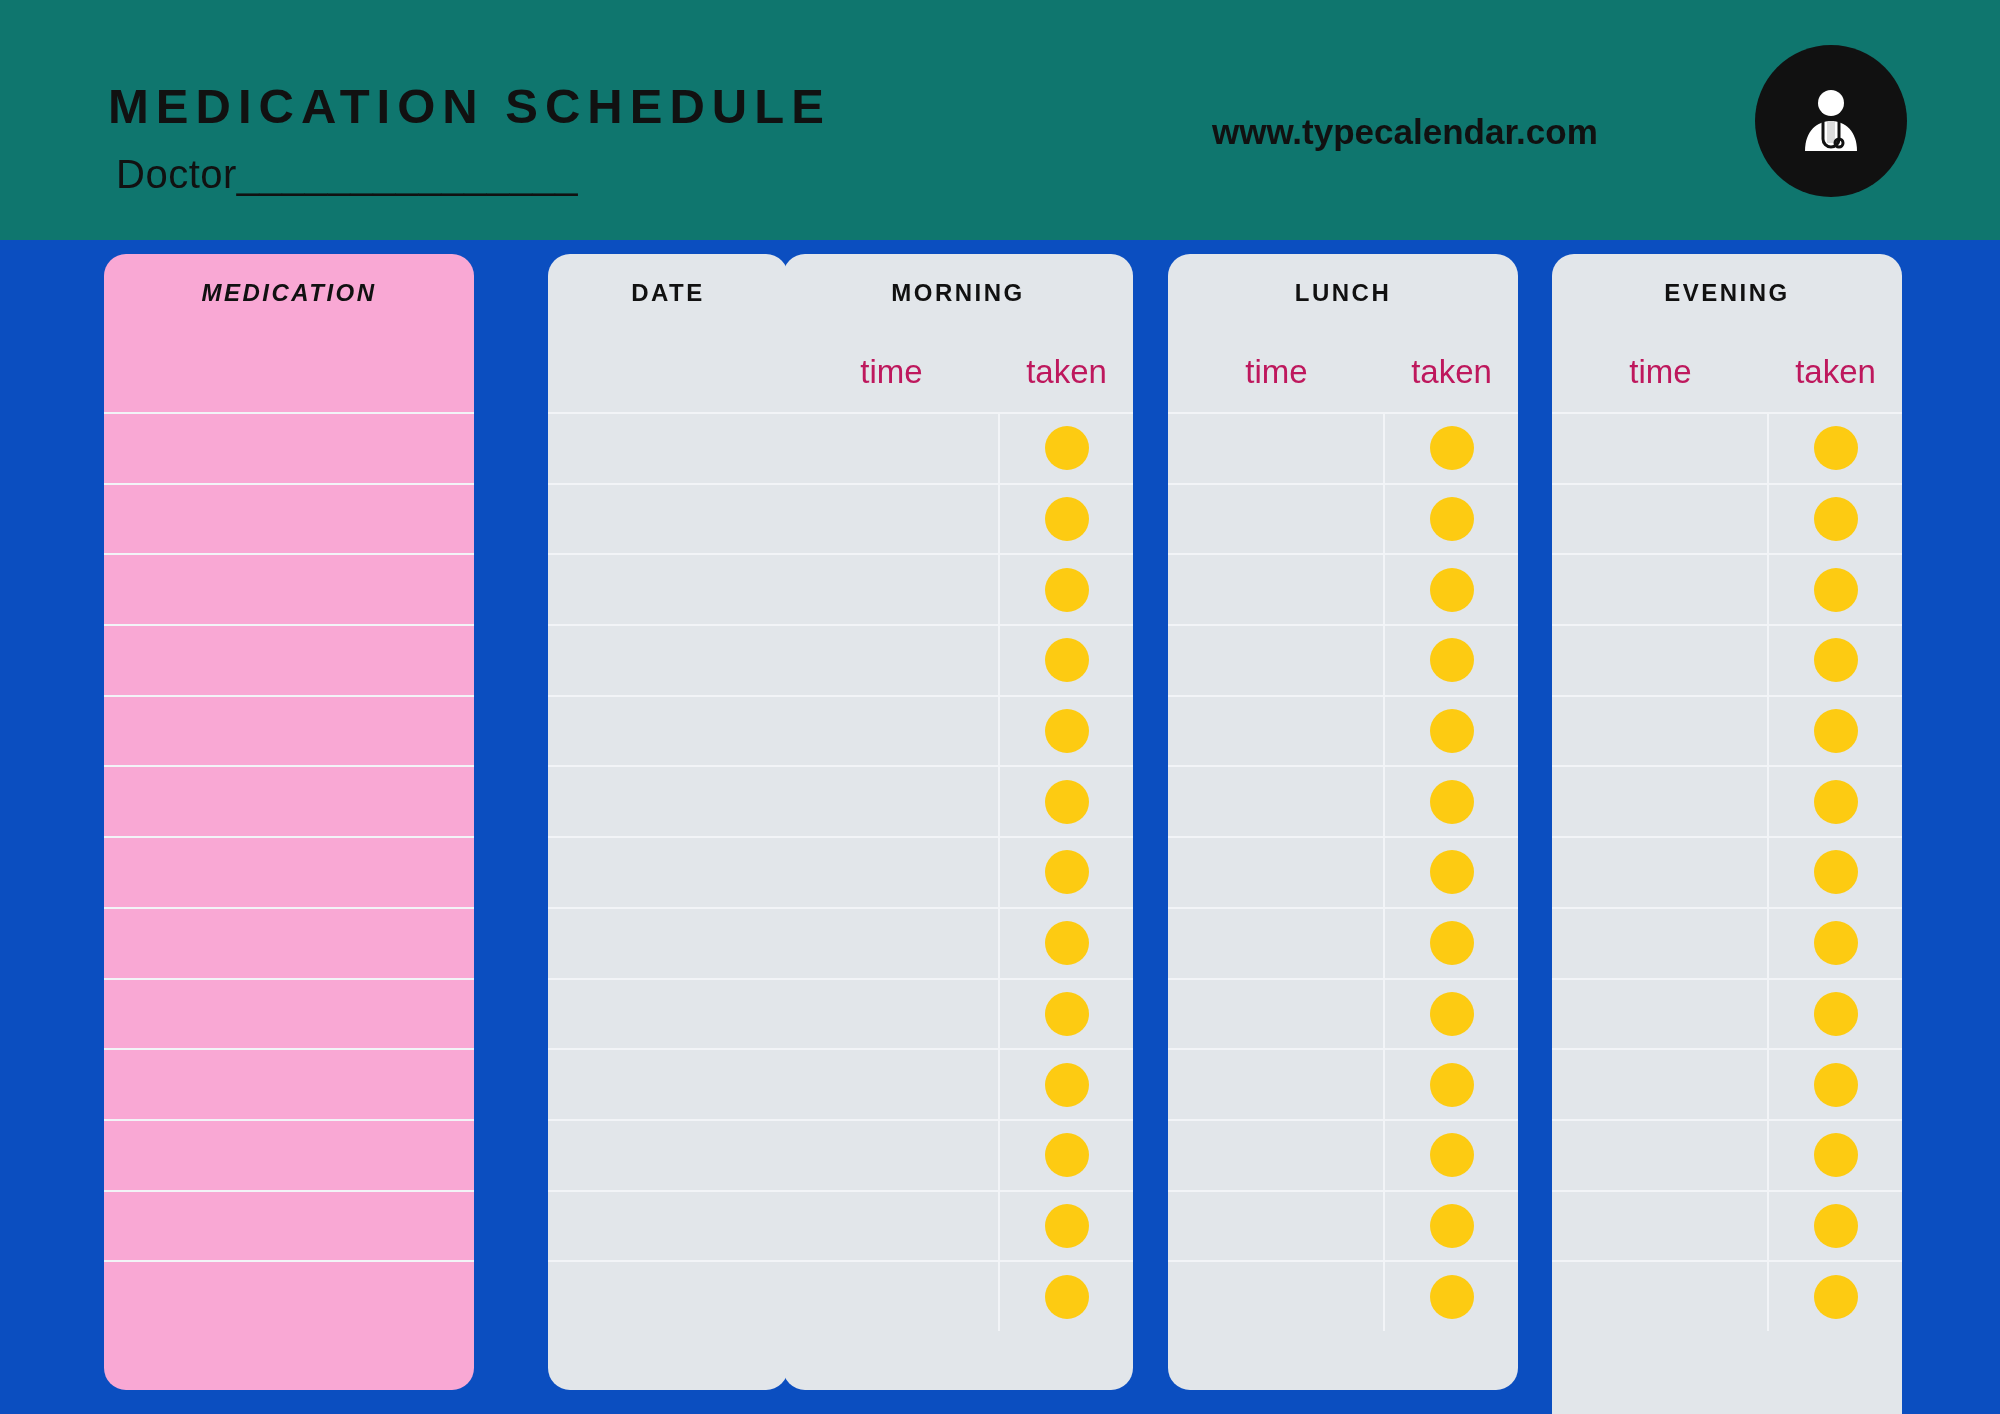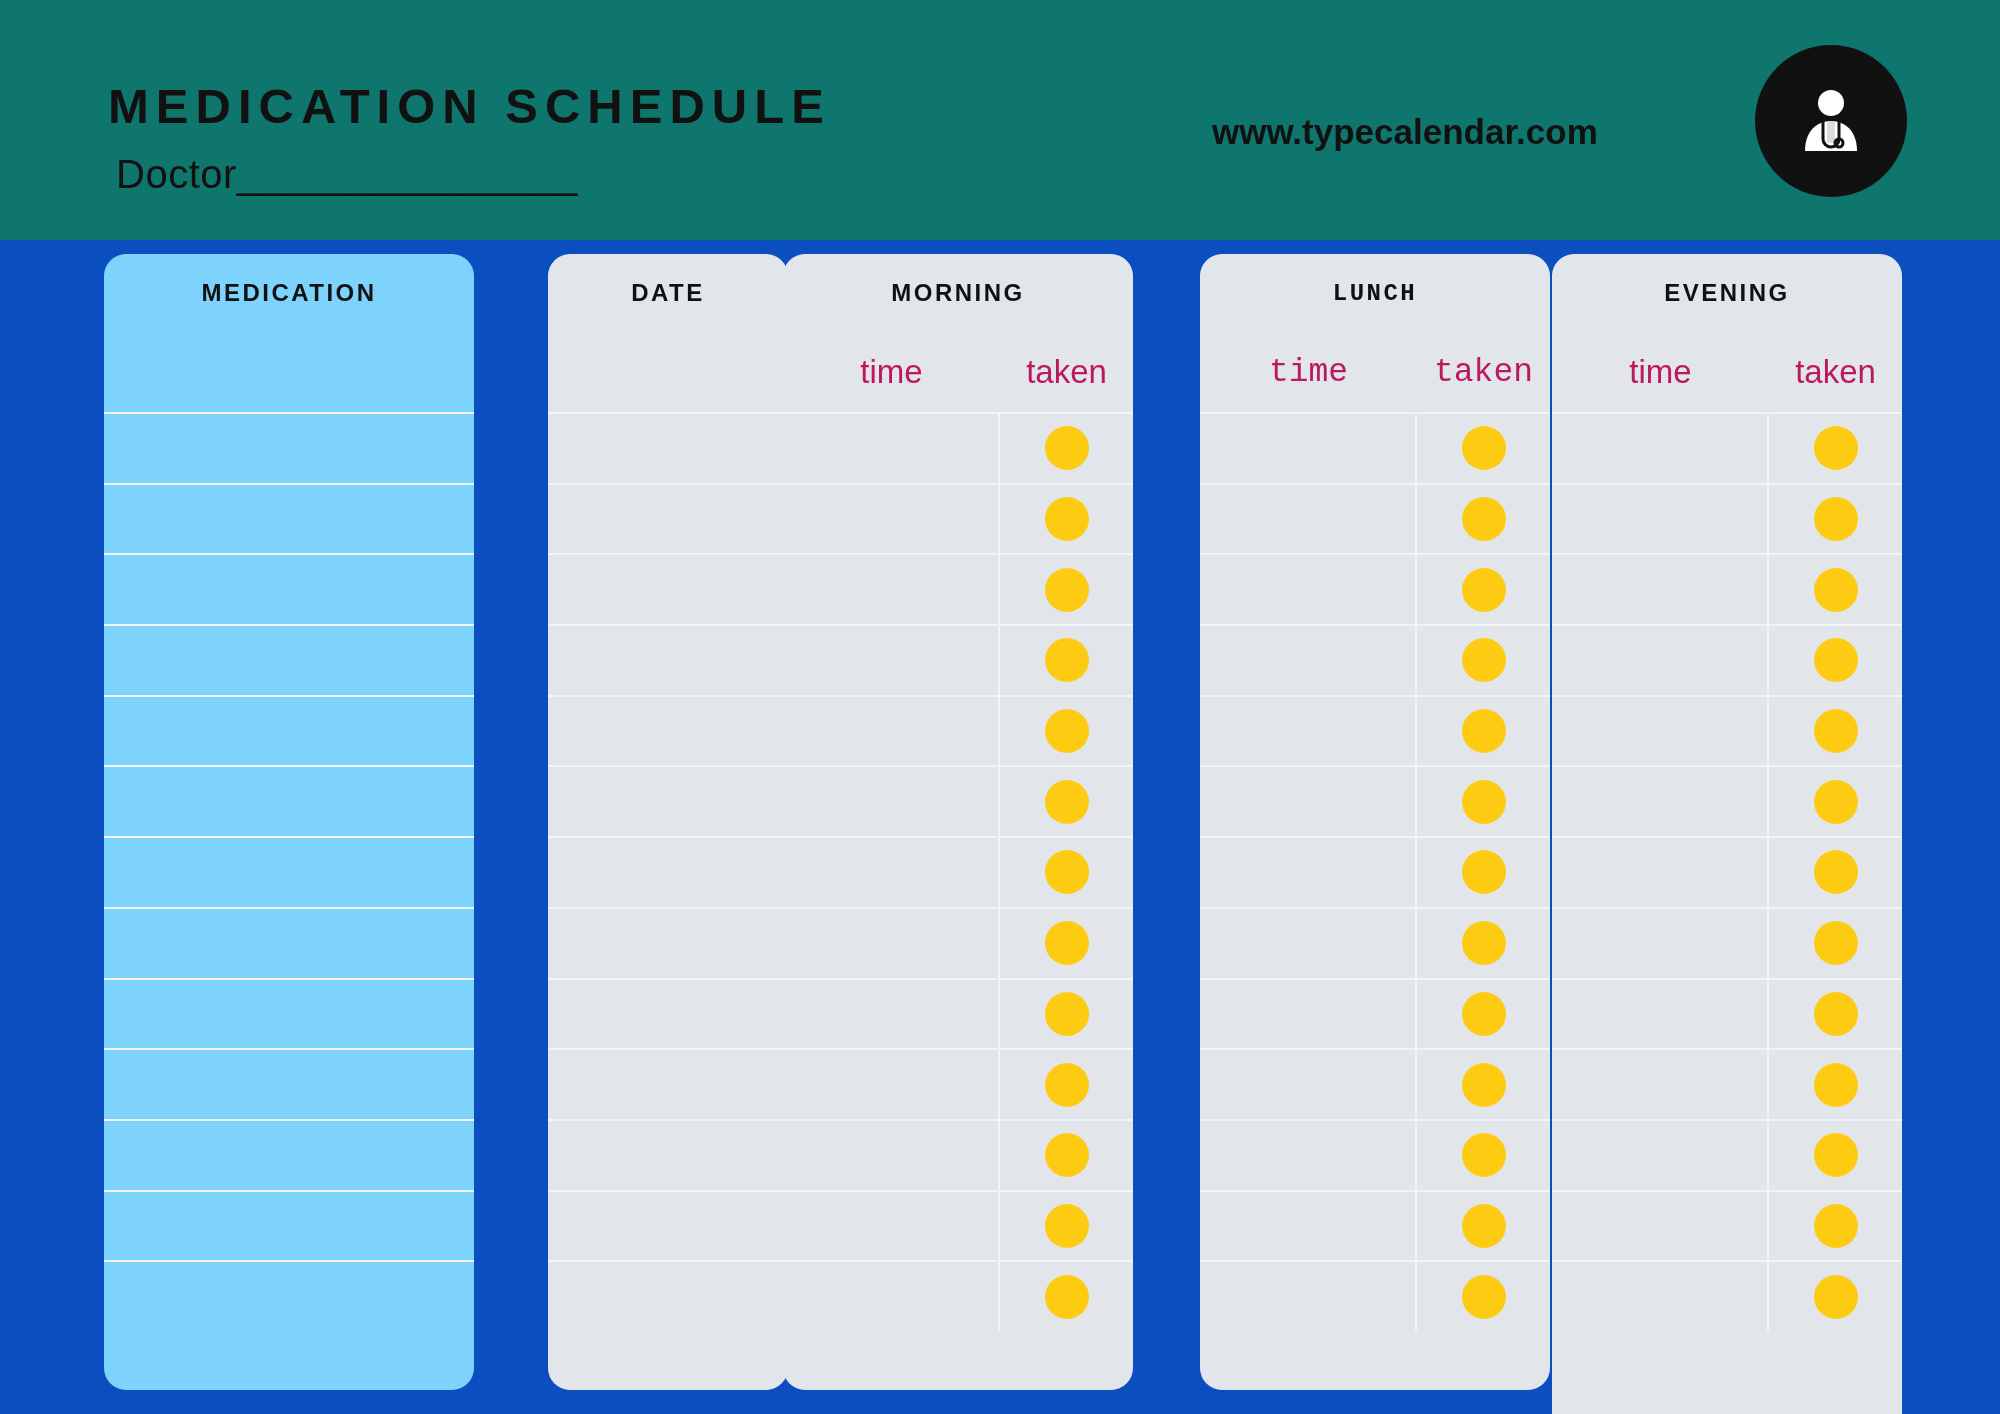--- a/index.html
+++ b/index.html
@@ -72,24 +72,24 @@
   }
 
   .column {
     position: absolute;
     top: 14px;
     background: #e2e6ea;
     border-radius: 22px;
     overflow: hidden;
     box-sizing: border-box;
   }
-  .col-medication { left: 104px;  width: 370px;  height: 1136px; background:#7dd3fc; }
+  .col-medication { left: 104px;  width: 370px;  height: 1136px; background:#f9a8d4;font-style:italic; }
   .col-date       { left: 508px;  width: 240px;  height: 1136px; margin-left: 40px; }
   .col-morning    { left: 783px;  width: 350px;  height: 1136px; }
-  .col-lunch      { left: 1200px; width: 350px;  height: 1136px; font-family: Liberation Mono, monospace; }
+  .col-lunch      { left: 1168px; width: 350px;  height: 1136px; }
   .col-evening    { left: 1552px; width: 350px;  height: 1388px; }
 
   .col-title {
     height: 78px;
     display: flex;
     align-items: center;
     justify-content: center;
     font-size: 24px;
     font-weight: bold;
     letter-spacing: 2.5px;

